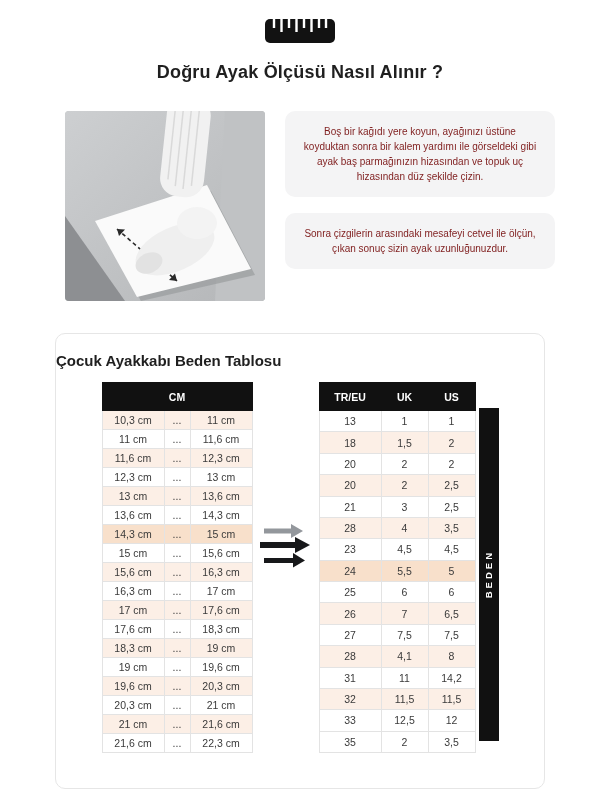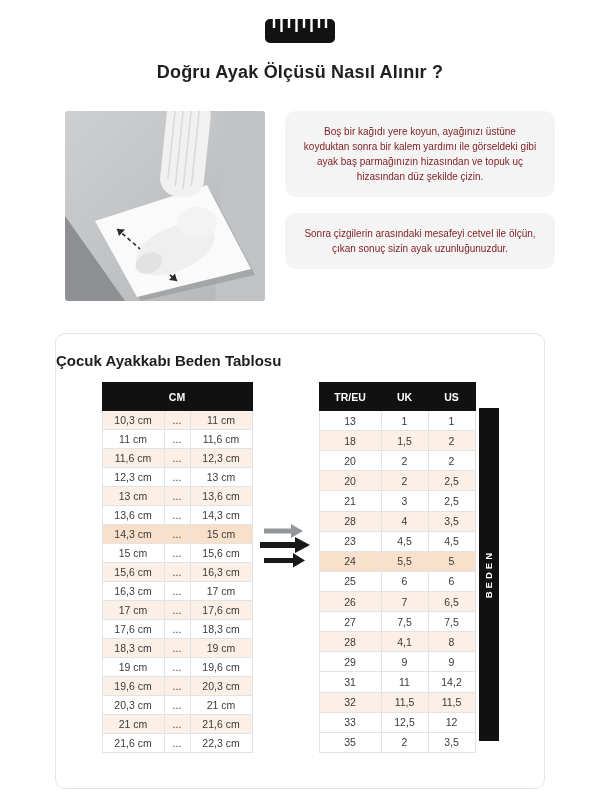--- a/index.html
+++ b/index.html
@@ -318,25 +318,20 @@
             <td>27</td>
             <td>7,5</td>
             <td>7,5</td>
           </tr>
           <tr class="alt">
             <td>28</td>
             <td>4,1</td>
             <td>8</td>
           </tr>
           <tr>
-            <td>29</td>
-            <td>9</td>
-            <td>9</td>
-          </tr>
-          <tr>
             <td>31</td>
             <td>11</td>
             <td>14,2</td>
           </tr>
           <tr class="alt">
             <td>32</td>
             <td>11,5</td>
             <td>11,5</td>
           </tr>
           <tr>

